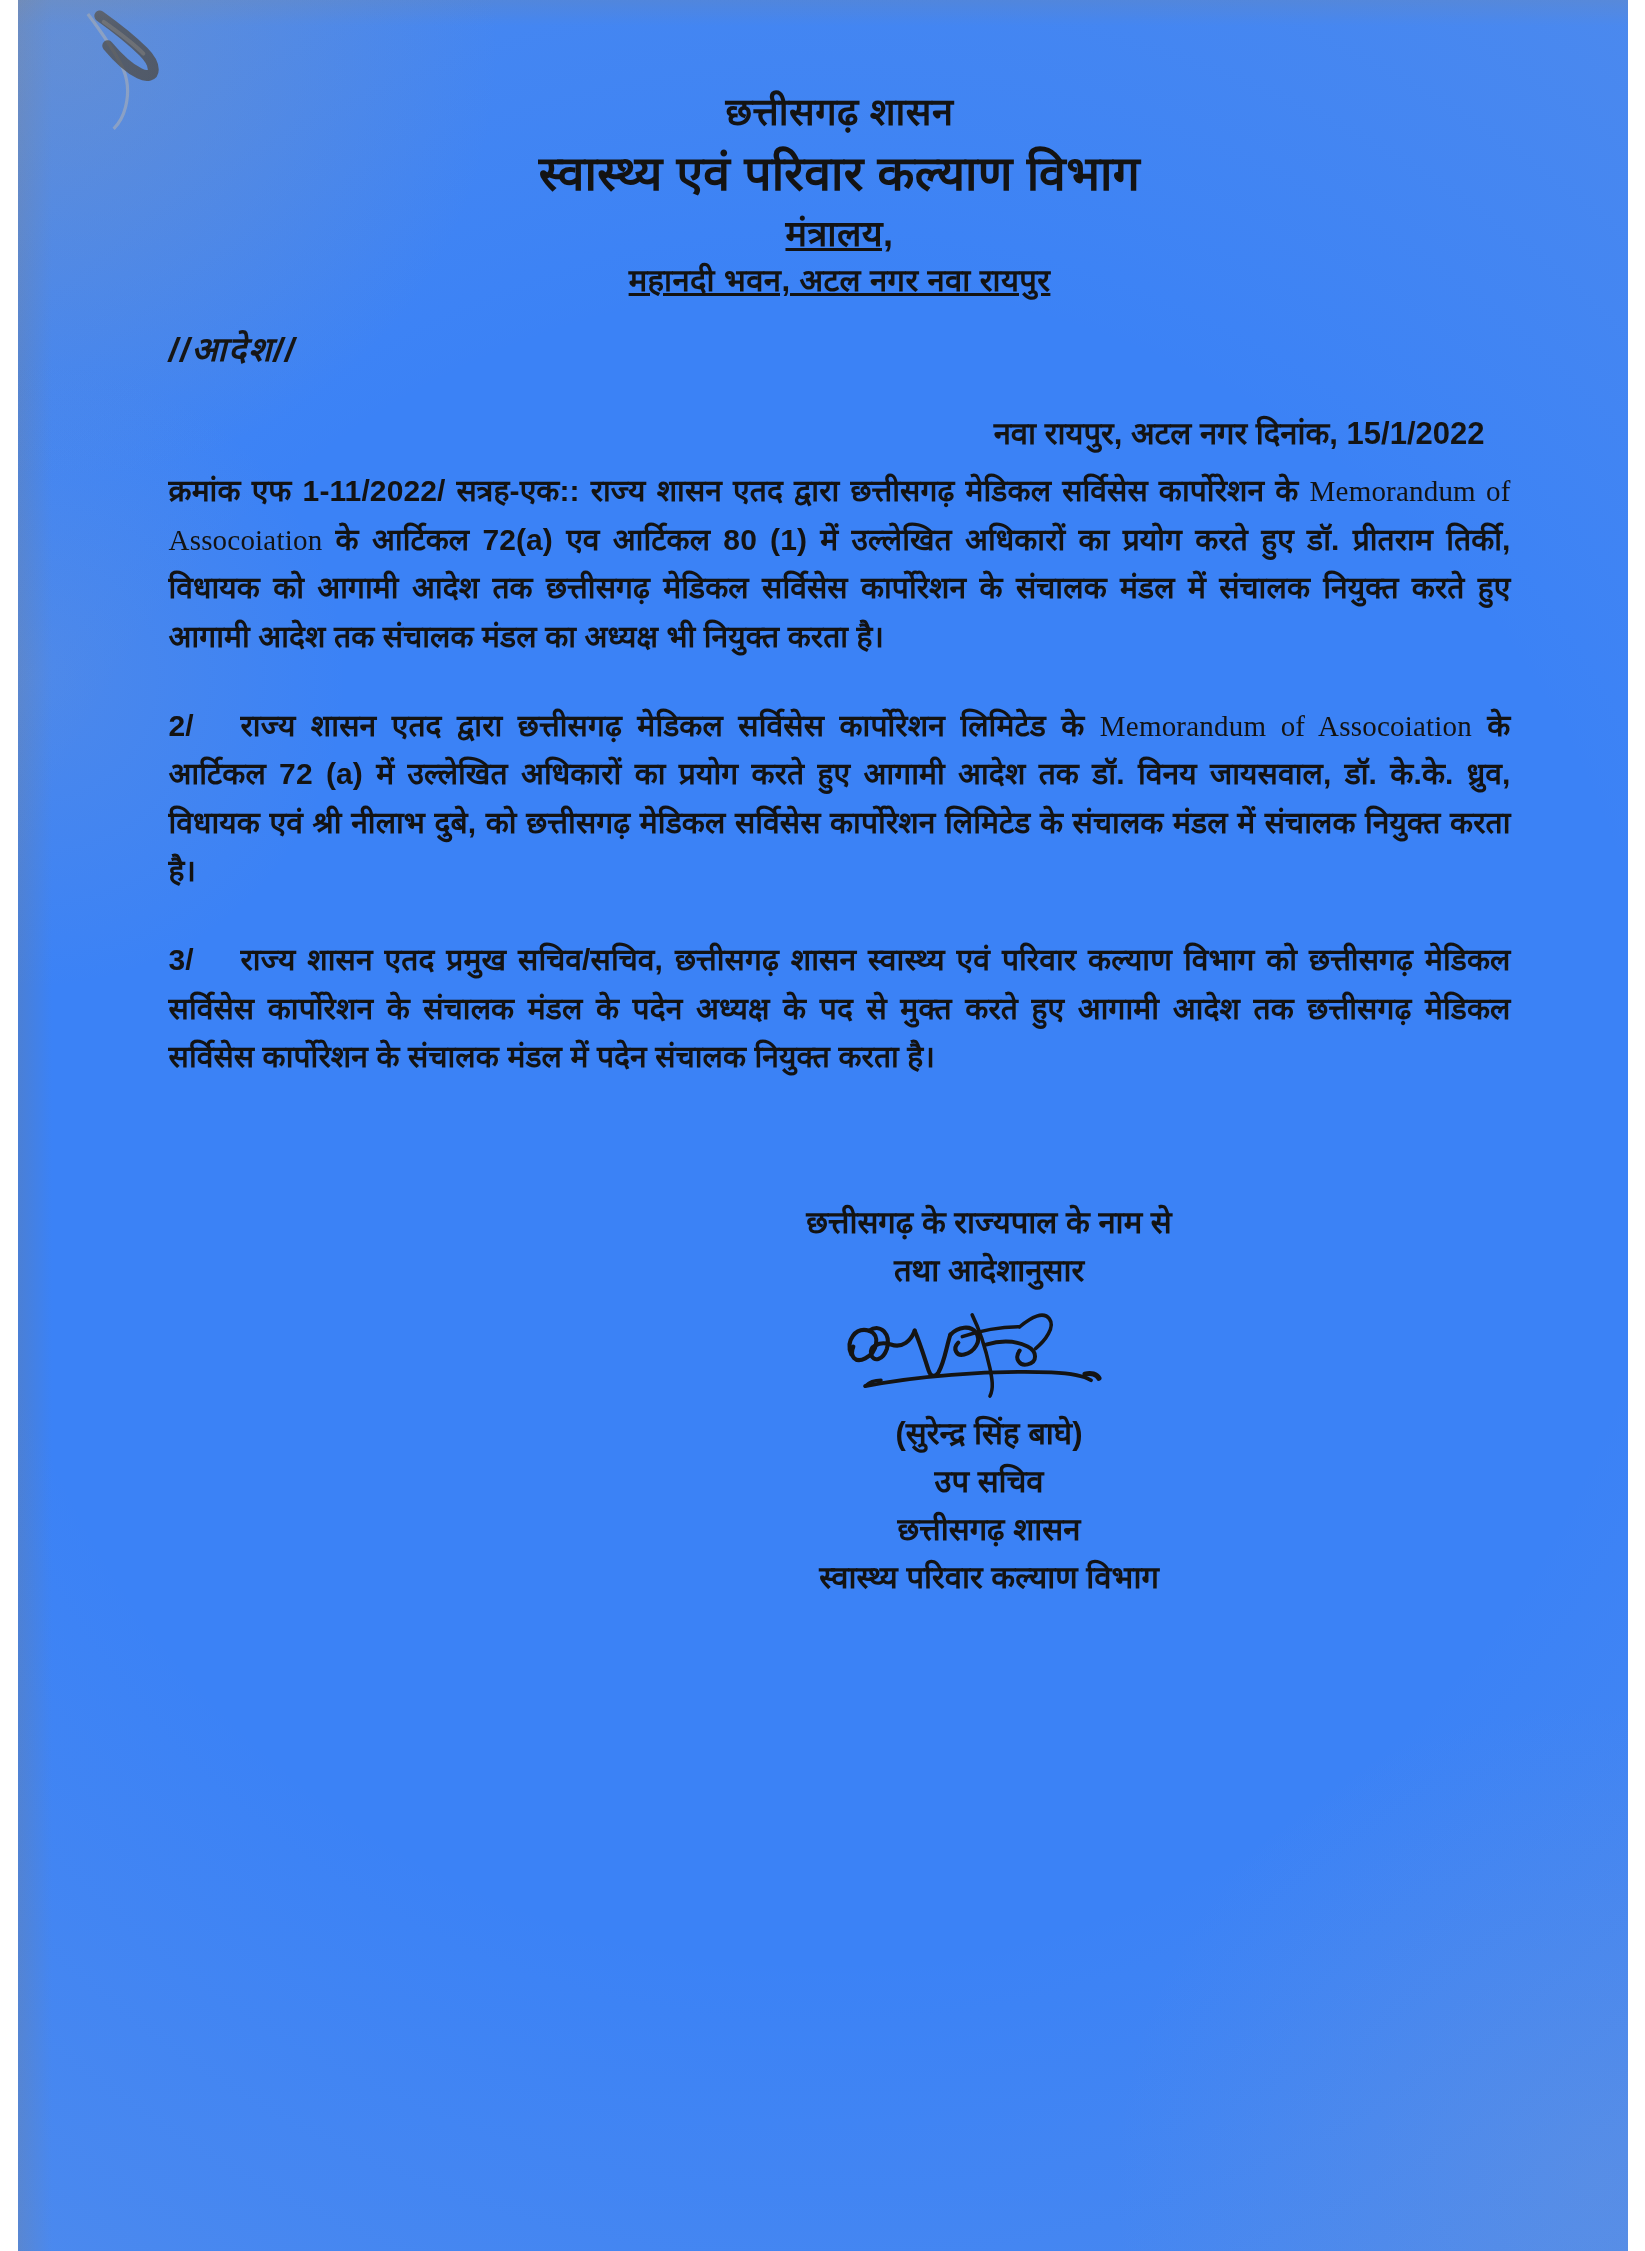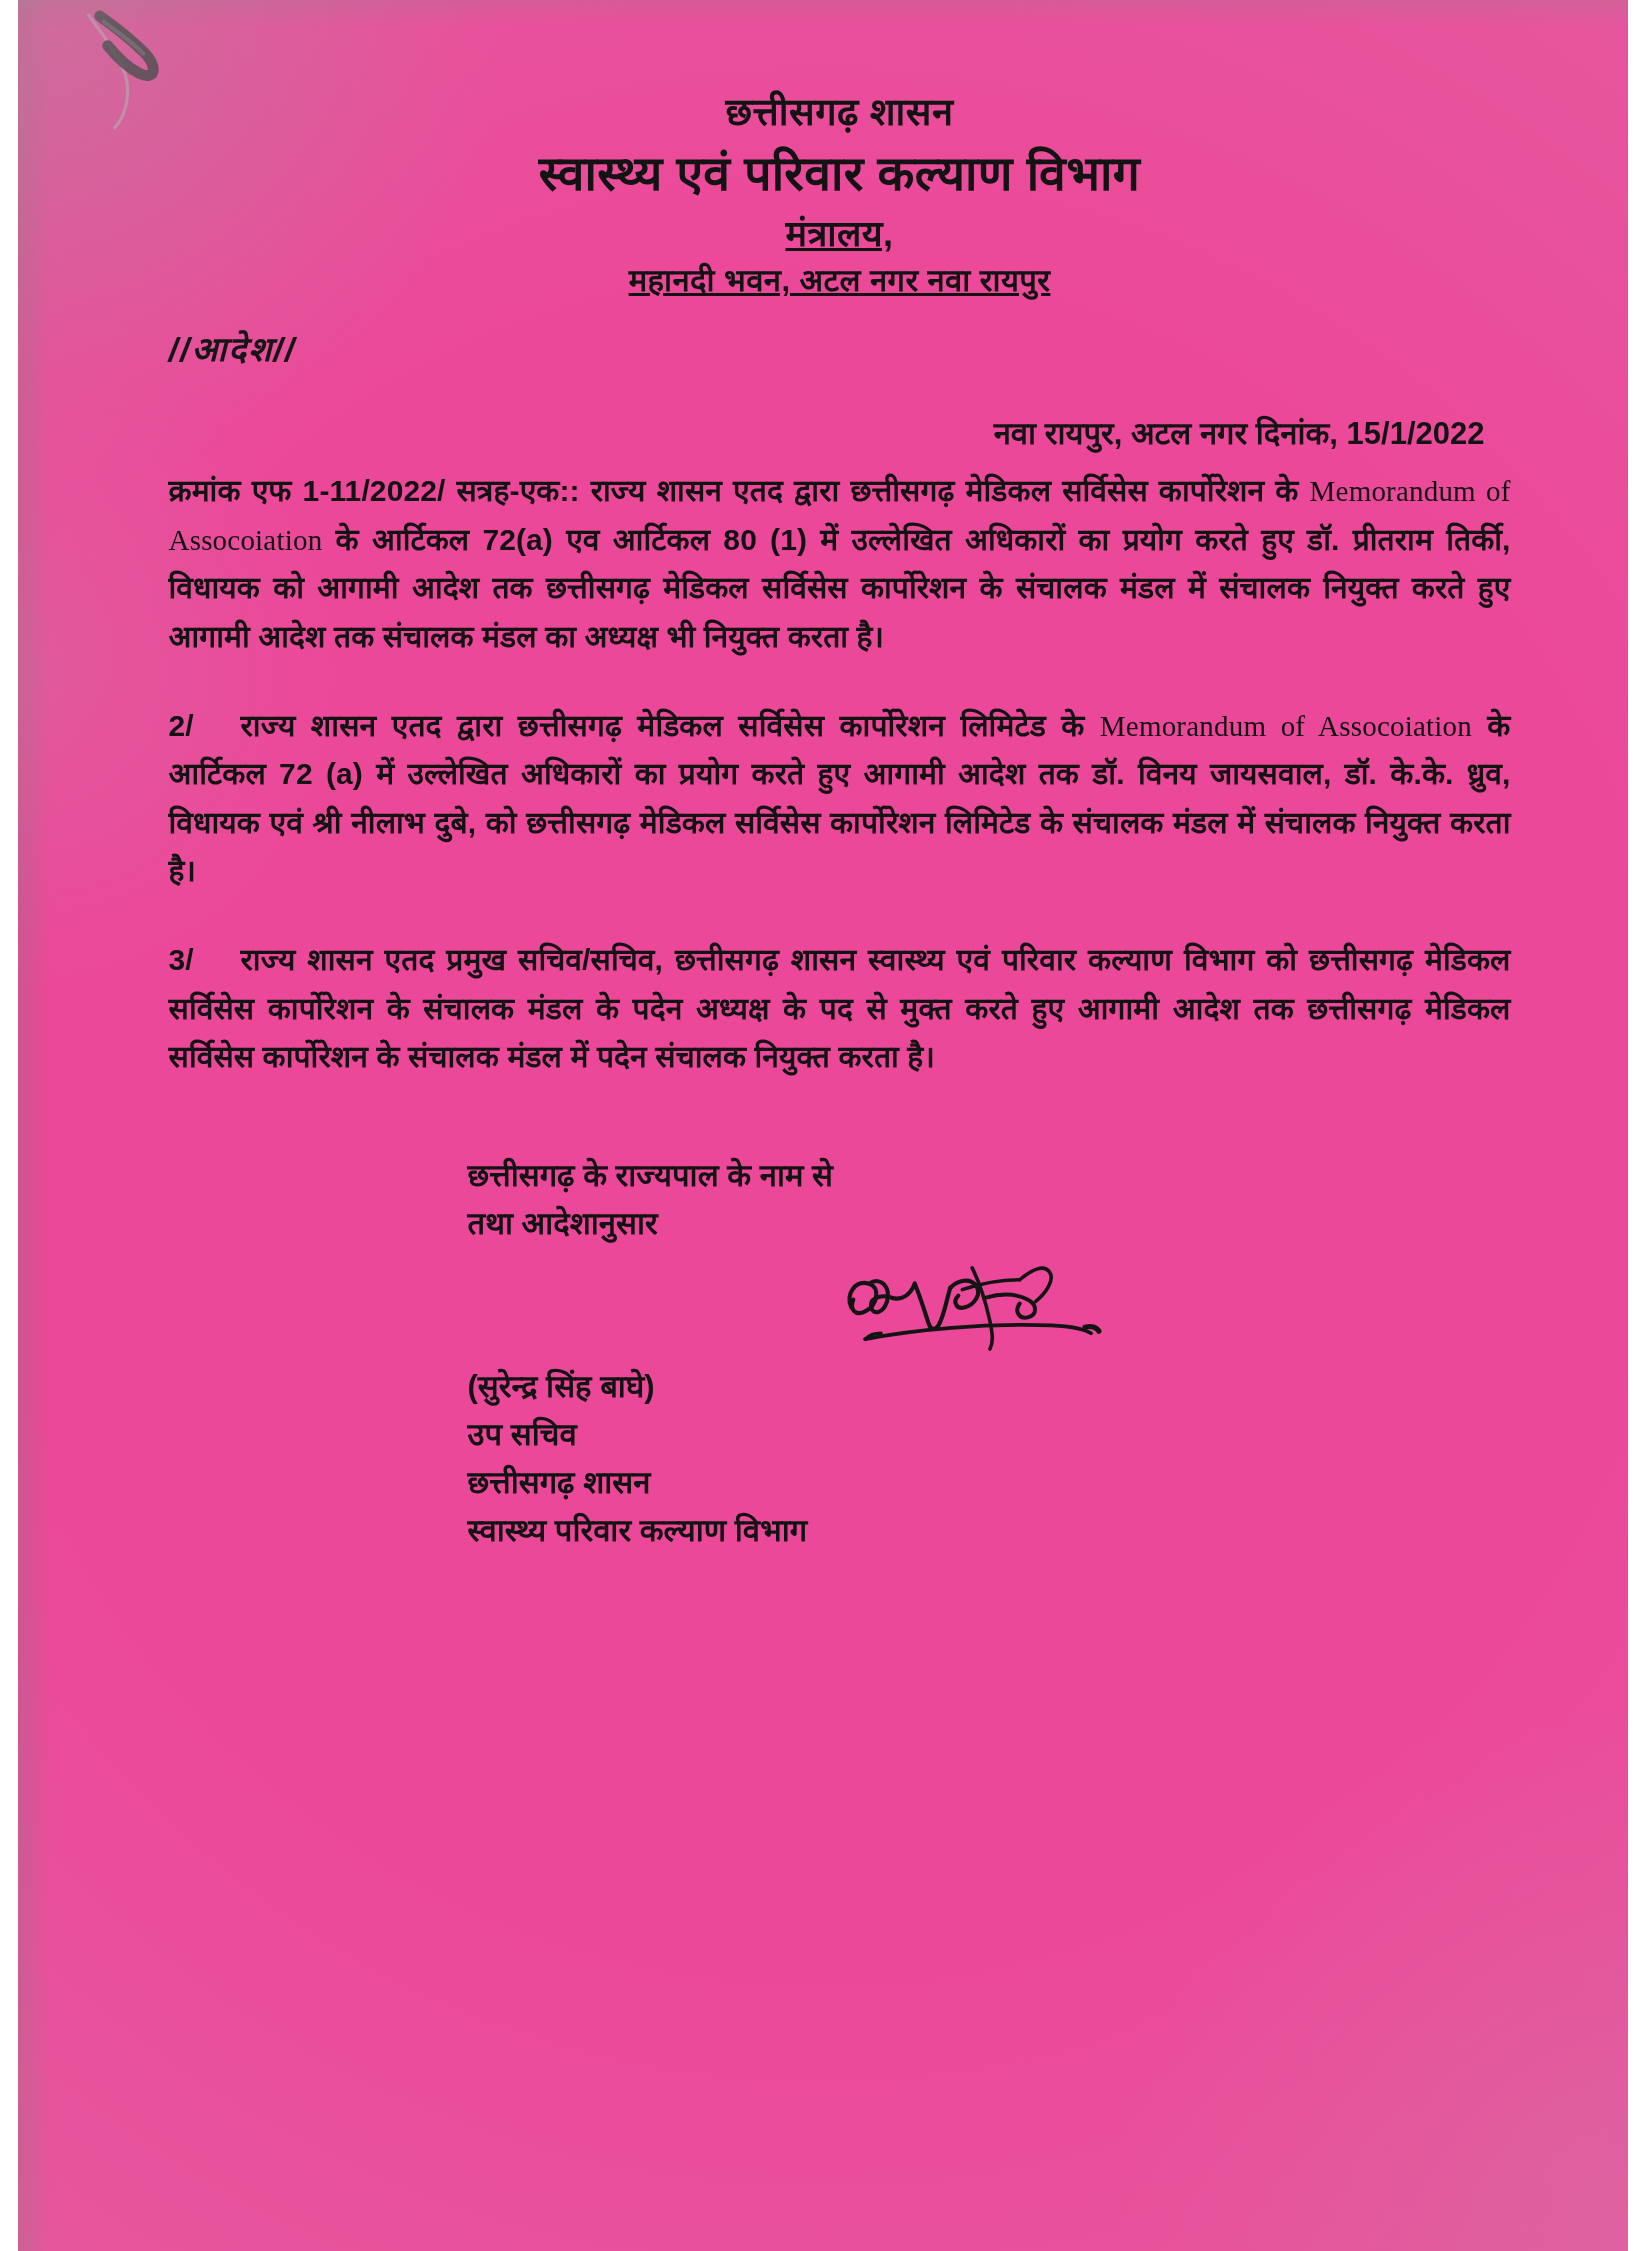--- a/index.html
+++ b/index.html
@@ -9,21 +9,21 @@
   }
   body {
     font-family: "Liberation Serif", "DejaVu Serif", serif;
     color: #111111;
   }
   .page {
     position: relative;
     width: 1576px;
     height: 2252px;
     margin: 0 auto;
-    background: #ec4899;
+    background: #3b82f6;
     overflow: hidden;
     padding-left: 34px;
   }
   
   .scan-tint {
     position: absolute;
     inset: 0;
     pointer-events: none;
     background:
       radial-gradient(circle at 3% 2%, rgba(155,155,155,0.30) 0%, rgba(255,255,255,0) 16%),
@@ -120,22 +120,22 @@
   }
   .latin {
     font-family: "Liberation Serif", "DejaVu Serif", serif;
     font-weight: 400;
     font-size: 29px;
     letter-spacing: 0.2px;
   }
 
   
   .sign-block {
-    margin-top: 70px;
-    text-align: left;
+    margin-top: 117px;
+    text-align: center;
     padding-left: 299px;
   }
   .sign-line {
     font-family: "Liberation Sans", "DejaVu Sans", sans-serif;
     font-size: 31px;
     font-weight: 600;
     line-height: 1.55;
     color: #131313;
   }
   .sign-name { margin-top: 6px; }

